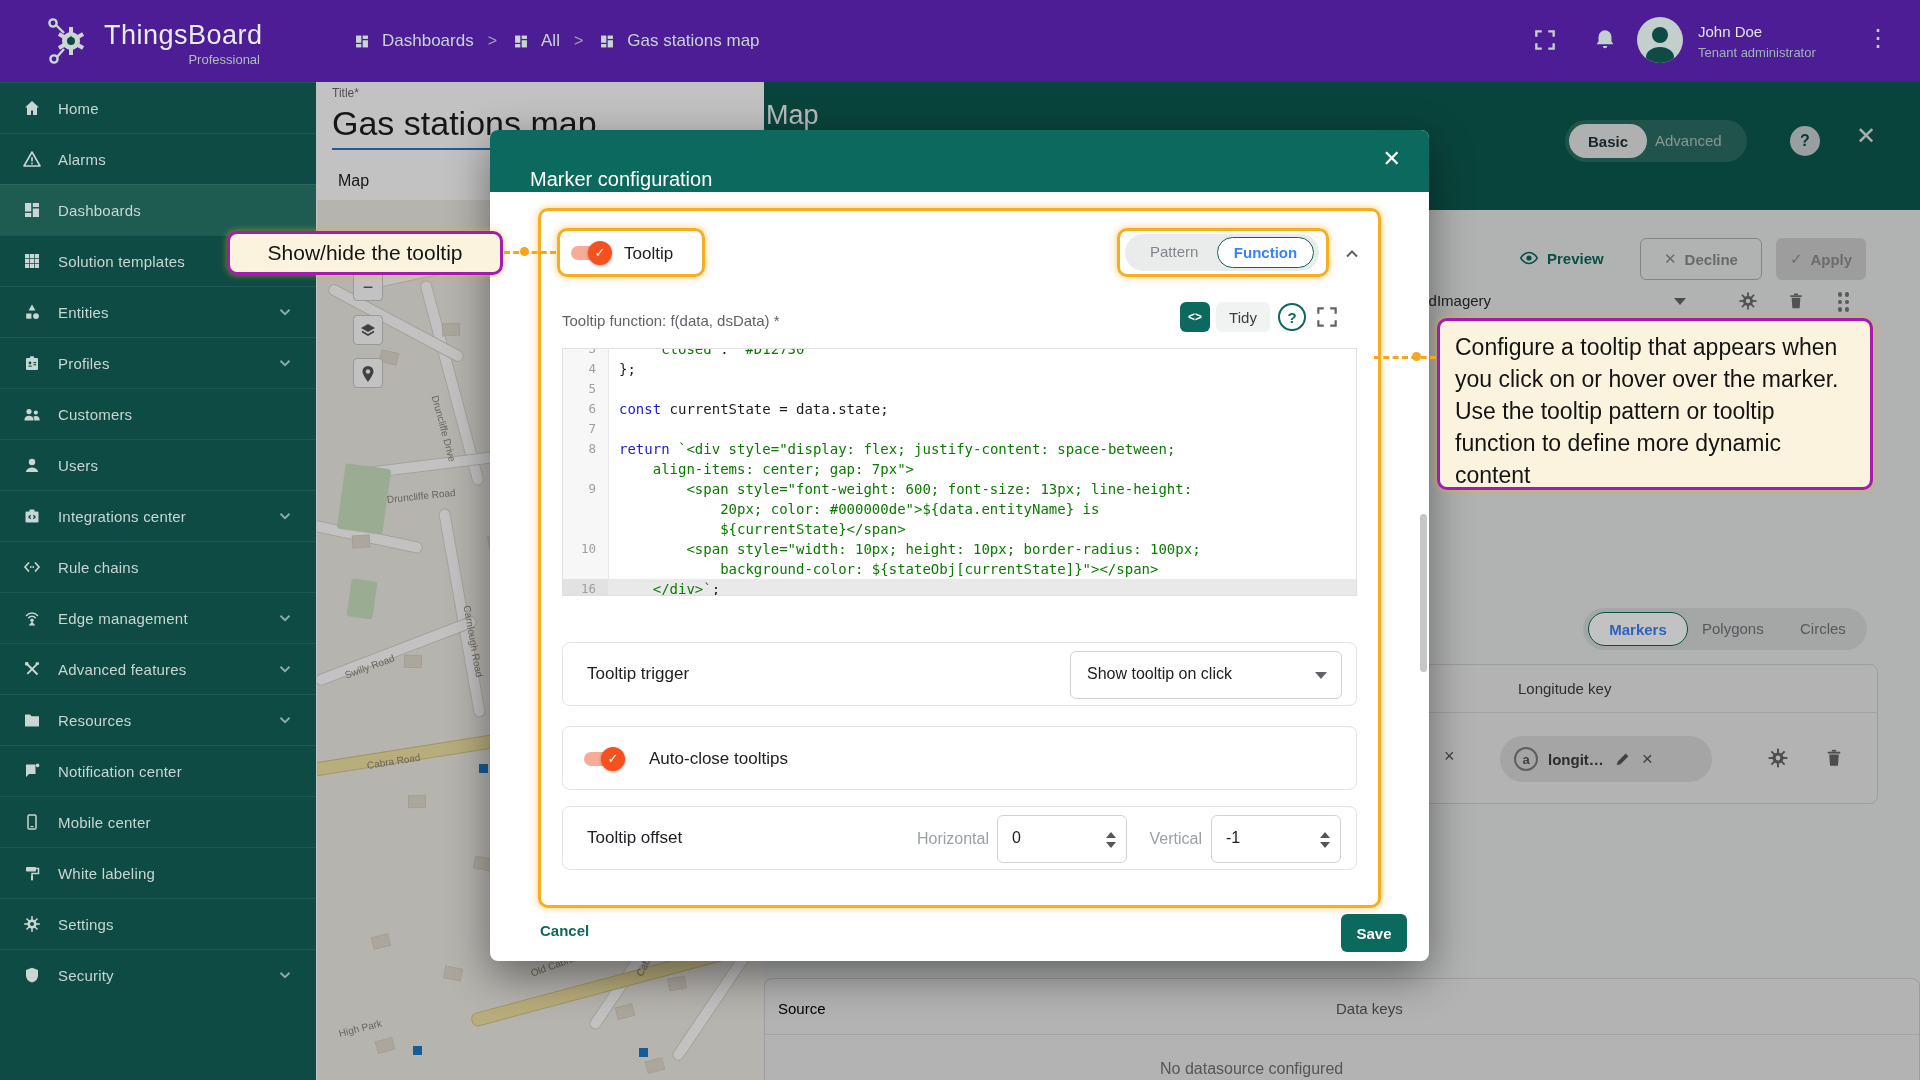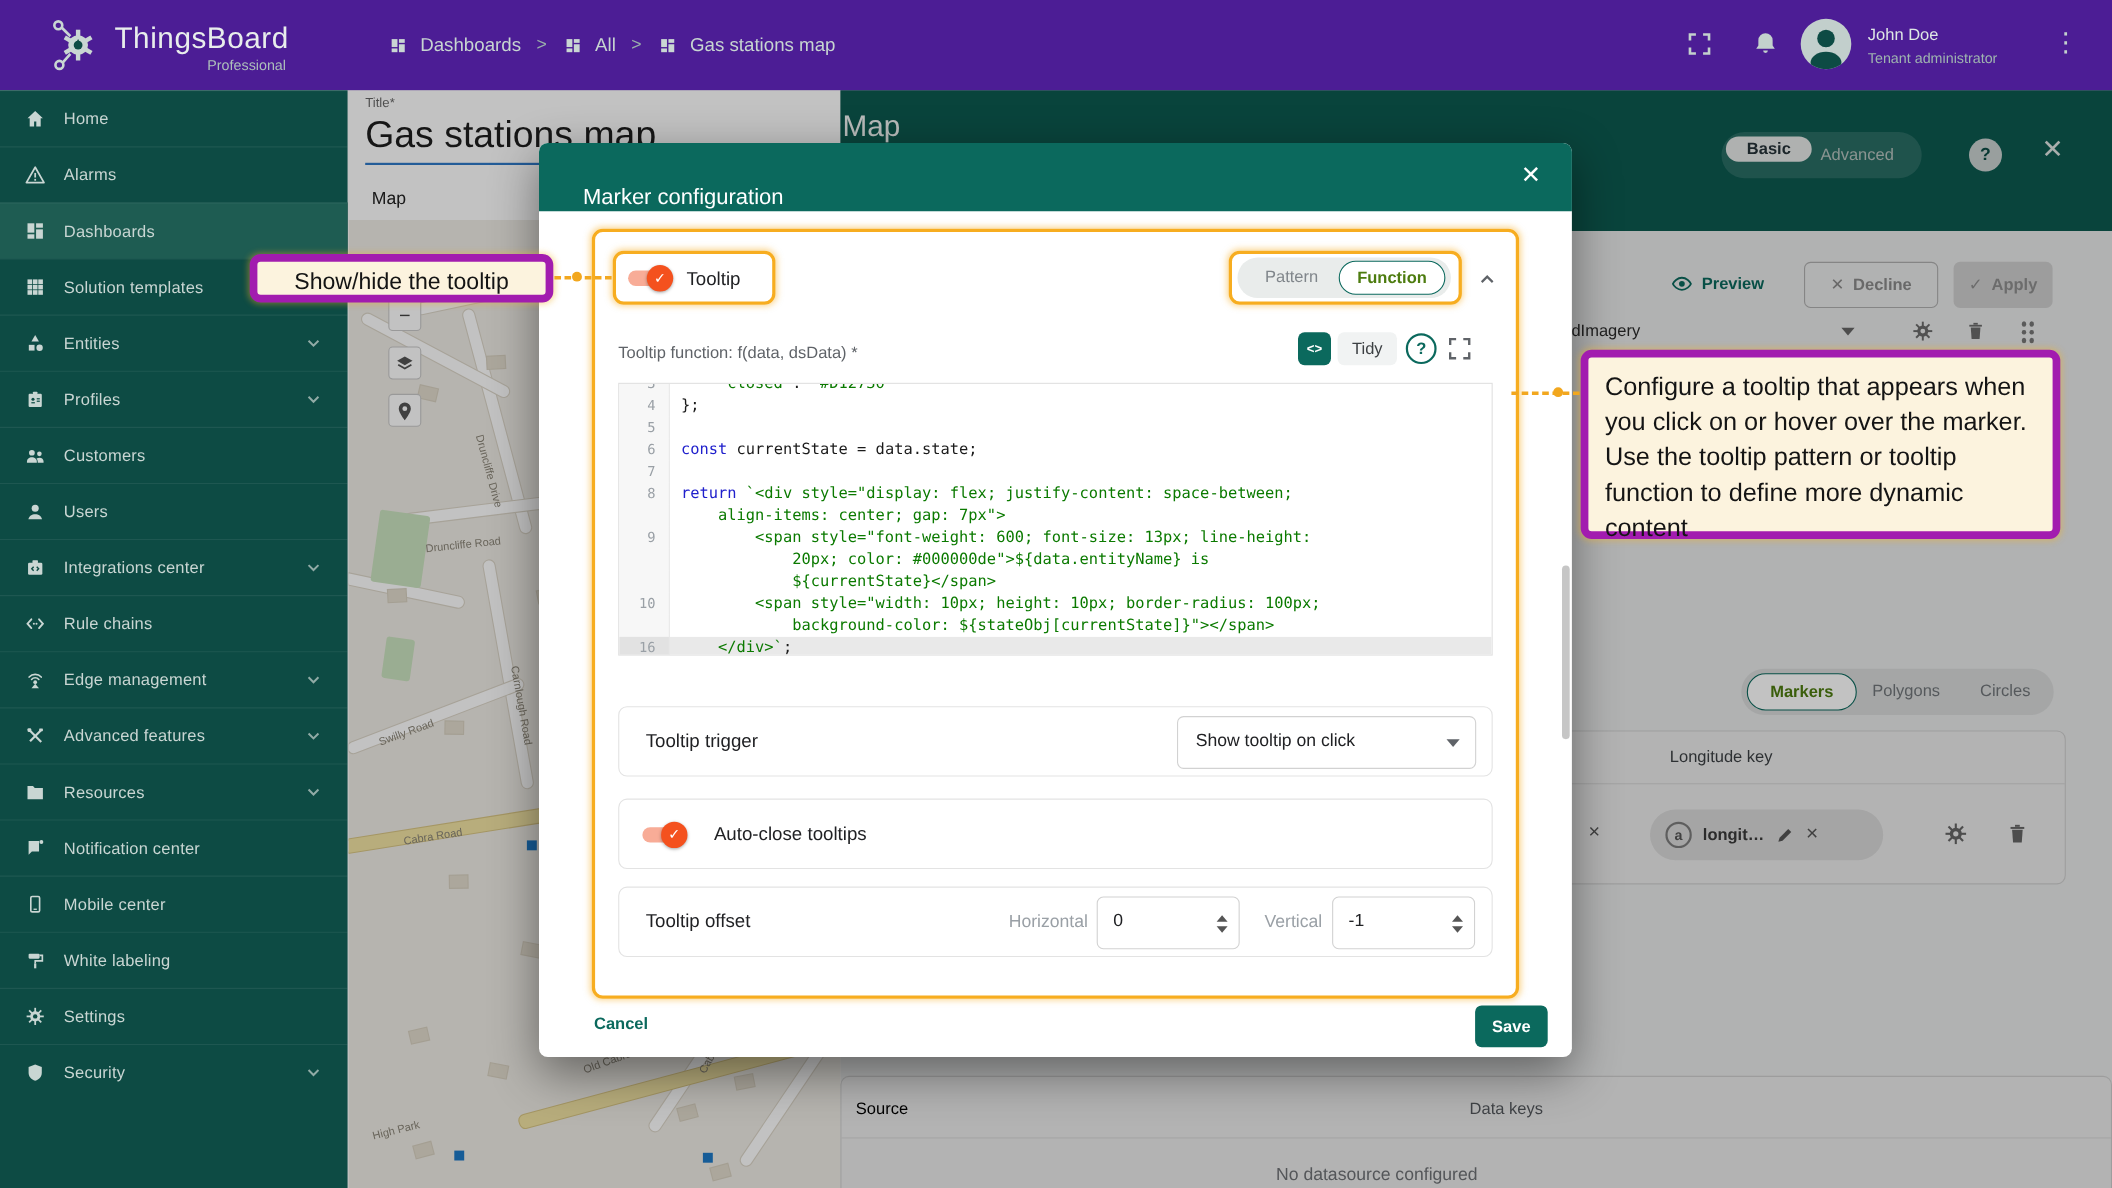--- a/index.html
+++ b/index.html
@@ -69,26 +69,26 @@
   #code-ed { border:1px solid #E0E0E0; overflow:hidden; background:#fff; font-family:"DejaVu Sans Mono","Liberation Mono",monospace; }
   .cm-row { display:flex; height:20px; line-height:20px; font-size:14px; }
   .cm-row.cm-active { background:#E9E9E9; }
   .cm-g { flex:0 0 46px; text-align:right; padding-right:12px; color:#9AA0A6; font-size:12.5px;
     background:#F7F7F7; border-right:1px solid #E8E8E8; }
   .cm-row.cm-active .cm-g { background:#E2E2E2; }
   .cm-t { white-space:pre; padding-left:10px; color:#1b1b1b; }
   .c-k { color:#2020CC; } .c-s { color:#0B7A00; } .c-p { color:#1b1b1b; }
 
   
-  .callout { background:#FCF3DE; border:7px solid #a21caf; border-radius:10px; color:#141414;
+  .callout { background:#FCF3DE; border:3px solid #a21caf; border-radius:10px; color:#141414;
     box-shadow:0 0 6px 1px rgba(239,175,38,.45); z-index:20; }
   .dash { border-top:3px dashed #F2A71E; z-index:20; }
   .dot { width:9px; height:9px; border-radius:50%; background:#F2A71E; z-index:21; }
 
-  .seg-pill { border:1.5px solid #0B695D; background:#fff; border-radius:17px; color:#4d7c0f; font-weight:700;
+  .seg-pill { border:1.5px solid #0B695D; background:#fff; border-radius:17px; color:#3b82f6; font-weight:700;
     display:flex; align-items:center; justify-content:center; }
   svg { display:block; }
 </style>
 </head>
 <body>
 
 <div id="app">
 
   <div id="content-bg" class="abs"></div>
 
@@ -159,21 +159,21 @@
         <path d="M10 2a5.5 5.5 0 0 0-5.5 5.5C4.5 11 10 18 10 18s5.5-7 5.5-10.5A5.5 5.5 0 0 0 10 2z" fill="#555"></path>
         <circle cx="10" cy="7.5" r="2.2" fill="#fff"></circle>
       </svg>
     </div>
   </div>
 
   <div id="band" class="abs">
     <div class="abs" style="left:2px;top:18px;font-size:27px;font-weight:500;color:#F2F6F5;">Map</div>
   </div>
   <div class="pill-group abs" style="left:1565px;top:120px;width:182px;height:42px;"></div>
-  <div class="abs" style="left:1569px;top:124px;width:78px;height:23px;background:#E6E9E8;border-radius:17px;z-index:1;
+  <div class="abs" style="left:1569px;top:124px;width:78px;height:34px;background:#E6E9E8;border-radius:17px;z-index:1;
        display:flex;align-items:center;justify-content:center;font-size:15px;font-weight:600;color:#263238;cursor:pointer;">Basic</div>
   <div class="abs" style="left:1655px;top:132px;font-size:15px;color:#B6C3BF;z-index:1;cursor:pointer;">Advanced</div>
   <div class="abs" style="left:1790px;top:126px;width:30px;height:30px;border-radius:50%;background:#C9D2D0;z-index:1;
        text-align:center;line-height:30px;font-weight:700;font-size:16px;color:#0D4B44;cursor:pointer;">?</div>
   <div class="abs" style="left:1856px;top:122px;font-size:24px;color:#DFE5E3;z-index:1;cursor:pointer;">✕</div>
 
   <div class="abs" style="left:1519px;top:248px;display:flex;align-items:center;gap:8px;z-index:1;cursor:pointer;">
     <svg width="20" height="20" viewBox="0 0 20 20">
       <path d="M10 4.5C5.8 4.5 2.6 8.2 1.8 10c.8 1.8 4 5.5 8.2 5.5s7.4-3.7 8.2-5.5C17.4 8.2 14.2 4.5 10 4.5z" fill="none" stroke="#0B695D" stroke-width="1.6"></path>
       <circle cx="10" cy="10" r="2.6" fill="#0B695D"></circle>

